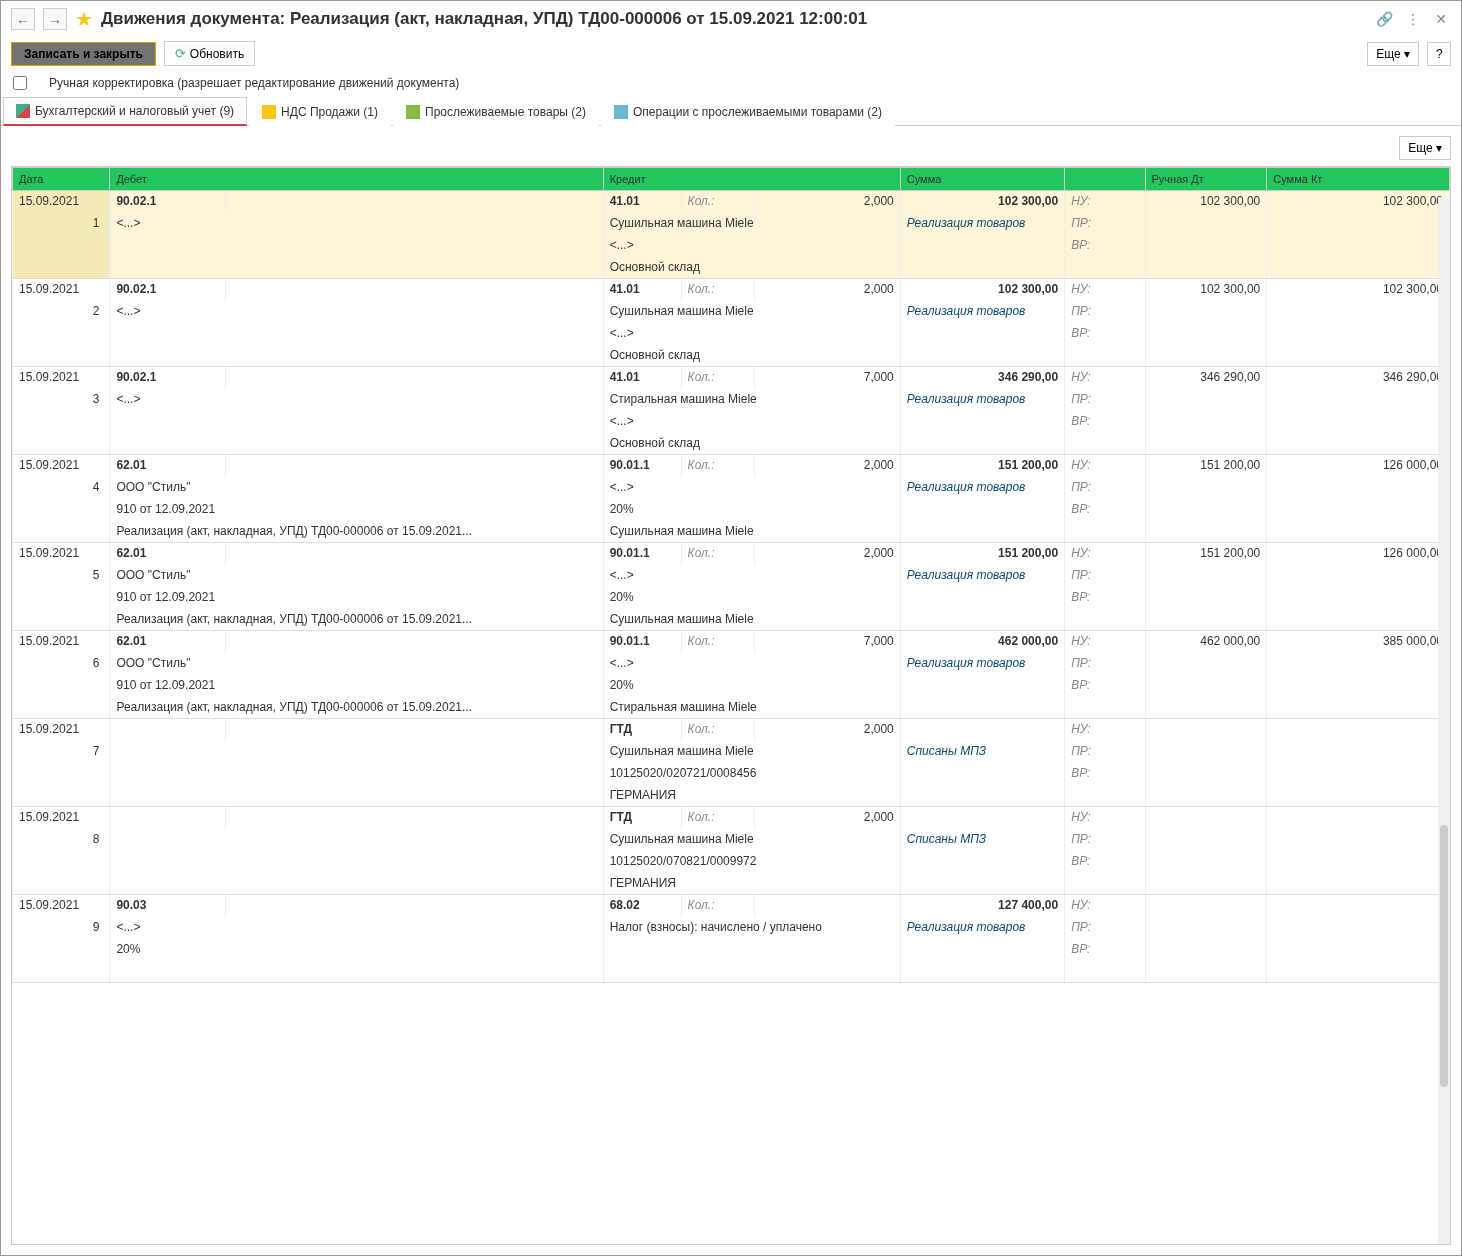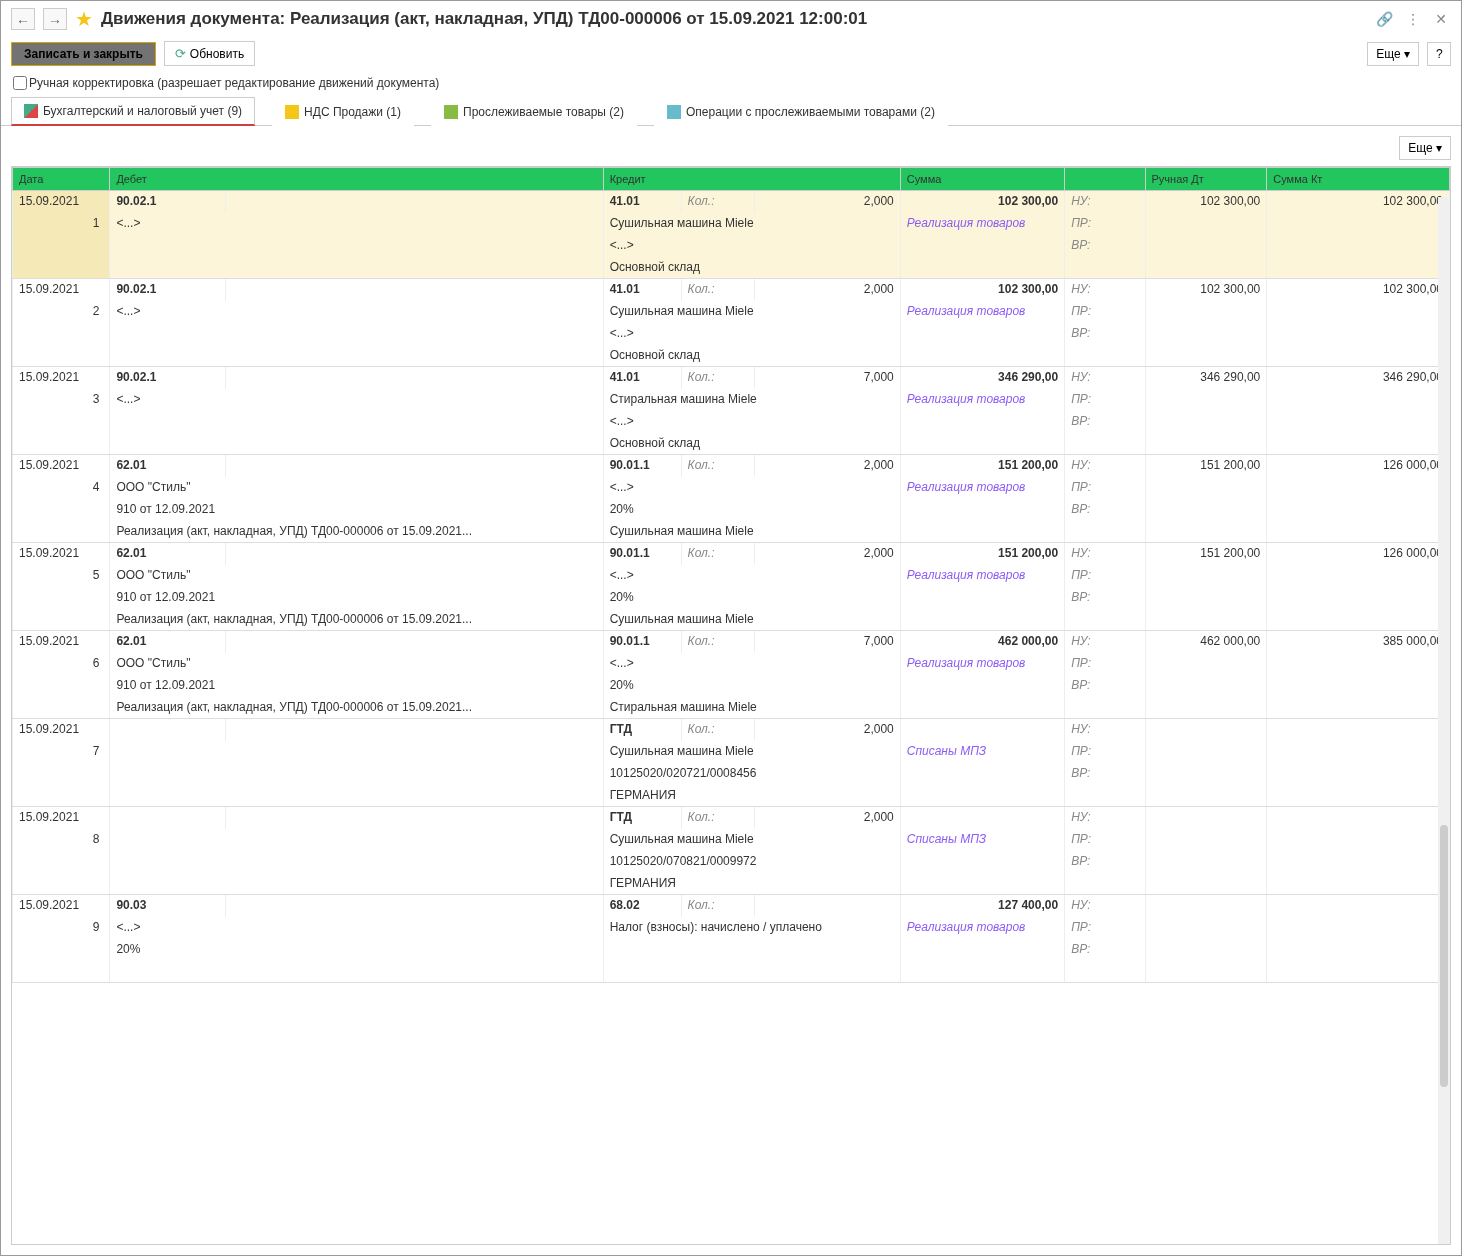--- a/index.html
+++ b/index.html
@@ -10,42 +10,42 @@
 .star { color: #f5c518; font-size: 20px; }
 .title { font-size: 17px; font-weight: bold; flex: 1; }
 .win-icon { width: 20px; height: 20px; display: flex; align-items: center; justify-content: center; color: #888; font-size: 14px; cursor: pointer; }
 .toolbar { display: flex; align-items: center; padding: 4px 10px; gap: 8px; }
 .btn-yellow { background: #737373; border: 1px solid #d4a800; padding: 4px 12px; font-weight: bold; font-size: 12px; cursor: pointer; }
 .btn-white { background: #fff; border: 1px solid #ccc; padding: 4px 10px; font-size: 12px; cursor: pointer; display: flex; align-items: center; gap: 4px; }
 .refresh-icon { color: #4a8; font-size: 13px; }
 .spacer { flex: 1; }
 .btn-more { background: #fff; border: 1px solid #ccc; padding: 4px 8px; font-size: 12px; cursor: pointer; margin-left: 15px; }
 .btn-help { background: #fff; border: 1px solid #ccc; padding: 4px 8px; font-size: 12px; cursor: pointer; width: 24px; }
-.checkbox-row { display: flex; align-items: center; padding: 6px 12px; gap: 2px; }
+.checkbox-row { display: flex; align-items: center; padding: 6px 12px; gap: 22px; }
 .checkbox-row input { width: 14px; height: 14px; }
-.tabs { display: flex; padding: 0 10px; border-bottom: 1px solid #ccc; gap: 17px; }
+.tabs { display: flex; padding: 0 2px; border-bottom: 1px solid #ccc; gap: 2px; }
 .tab { padding: 6px 12px; border: 1px solid transparent; border-bottom: none; display: flex; align-items: center; gap: 5px; cursor: pointer; position: relative; top: 1px; background: #fff; }
 .tab.active { border-color: #ccc; border-bottom: 2px solid #d04040; }
 .tab.active .tab-label { color: #333; }
 .tab-icon { width: 14px; height: 14px; display: inline-block; }
 .tab-icon.acc { background: linear-gradient(135deg,#4a8 50%,#d44 50%); }
 .tab-icon.vat { background: #f5c518; }
 .tab-icon.trace { background: #8b4; }
 .tab-icon.ops { background: #6bc; }
 .content { flex: 1; padding: 10px; display: flex; flex-direction: column; overflow: hidden; }
 .more-row { display: flex; justify-content: flex-end; margin-bottom: 6px; }
 .table-wrap { flex: 1; border: 1px solid #ccc; overflow: auto; position: relative; }
 table { border-collapse: collapse; width: 100%; }
 thead th { background: #22c55e; border: 1px solid #ccc; padding: 5px 6px; text-align: left; font-weight: normal; font-size: 11px; position: sticky; top: 0; }
 tbody td { border-left: 1px solid #eee; border-right: 1px solid #eee; padding: 3px 6px; vertical-align: top; font-size: 12px; height: 22px; }
 .block-sep td { border-bottom: 1px solid #ddd; }
 .block.selected td { background: #fdf5d9; }
 .block.selected .date-cell { background: #f5e9b8; }
 .bold { font-weight: bold; }
-.italic { font-style: italic; color: #8b5cf6; }
+.italic { font-style: italic; color: #0c4a6e; }
 .num { text-align: right; }
 .gray { color: #888; font-style: italic; }
 .date-cell { width: 80px; }
 .idx { text-align: right; padding-right: 10px; }
 .debit-acc { width: 95px; }
 .debit-main { width: 310px; }
 .credit-acc { width: 64px; }
 .credit-qty { width: 60px; }
 .credit-val { width: 120px; }
 .sum-col { width: 135px; }

